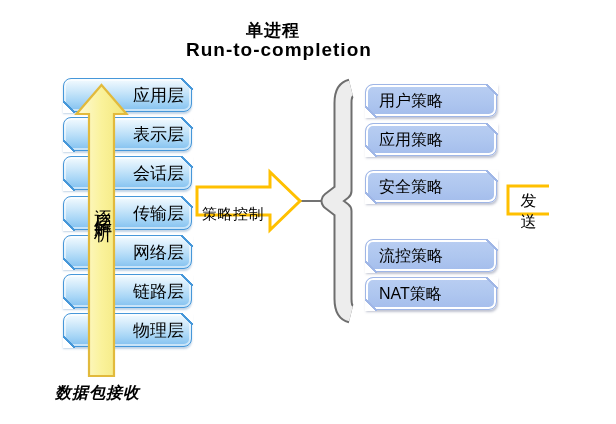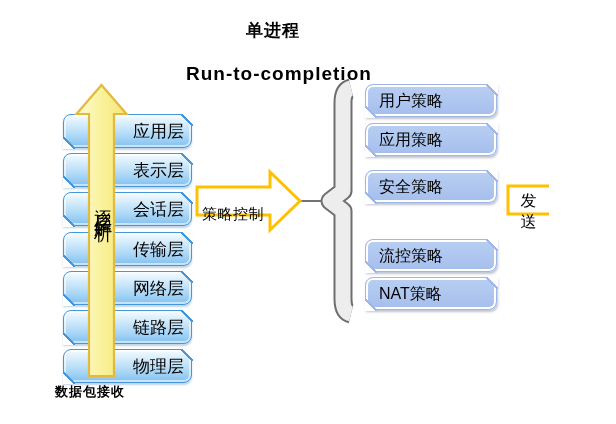--- a/index.html
+++ b/index.html
@@ -3,33 +3,32 @@
 <meta charset="utf-8">
 <style>
   html,body{margin:0;padding:0;background:#fff;}
   #canvas{
     position:relative;width:549px;height:424px;background:#ffffff;overflow:hidden;
     font-family:"Liberation Sans","DejaVu Sans",sans-serif;color:#000;
   }
   .abs{position:absolute;}
   
   .title1{left:246px;top:19px;font-size:17px;font-weight:bold;letter-spacing:1px;z-index:8;}
-  .title2{left:186px;top:39px;font-size:19px;font-weight:bold;letter-spacing:1px;z-index:8;margin-top:24px;}
+  .title2{left:186px;top:39px;font-size:19px;font-weight:bold;letter-spacing:1px;z-index:8;}
   
   .snipbox{position:absolute;box-sizing:border-box;border-radius:8px 0 8px 0;z-index:1;}
   .snipbox::before,.snipbox::after{content:"";position:absolute;width:12px;height:12px;z-index:2;}
   .snipbox::before{top:-1.5px;right:-1.5px;}
   .snipbox::after{bottom:-1.5px;left:-1.5px;}
   
   .layerbox{
     left:63px;width:129px;height:34px;
     border:1.4px solid #4697d9;
     background:linear-gradient(180deg,#f4fbff 0%,#cbe7fa 38%,#a6d5f6 70%,#82c0ef 100%);
     box-shadow:0 2px 2px rgba(90,140,190,.38), inset 0 0 0 2px rgba(255,255,255,.55);
-    margin-top:36px;
   }
   .layerbox::before{
     background:linear-gradient(to top right,
       transparent calc(50% - 1px), #4697d9 calc(50% - 1px) calc(50% + .8px), #ffffff calc(50% + .8px));
   }
   .layerbox::after{
     background:linear-gradient(to bottom left,
       transparent calc(50% - 1px), #4697d9 calc(50% - 1px) calc(50% + .8px), #ffffff calc(50% + .8px));
   }
   .layerbox .lbl{
@@ -55,21 +54,21 @@
     position:absolute;inset:0;display:flex;align-items:center;
     padding-left:13px;font-size:16px;line-height:1;white-space:nowrap;
   }
   
   #shapes{position:absolute;left:0;top:0;z-index:5;pointer-events:none;}
   
   .parse-label{
     left:93px;top:195px;z-index:8;writing-mode:vertical-rl;
     font-size:18px;letter-spacing:5px;line-height:20px;
   }
-  .receive-label{left:55px;top:383px;font-size:13px;font-weight:bold;letter-spacing:1px;z-index:8;}
+  .receive-label{left:55px;top:383px;font-size:16px;font-weight:bold;letter-spacing:1px;z-index:8;font-style:italic;}
   .policyctl-label{left:202px;top:193px;font-size:15px;letter-spacing:.5px;z-index:8;margin-top:12px;}
   .send-label{left:513px;top:191px;font-size:16px;letter-spacing:5px;z-index:8;text-align:center;}
 </style>
 </head>
 <body>
 
 <div id="canvas">
 
   <div class="abs title1">单进程</div>
   <div class="abs title2">Run-to-completion</div>

